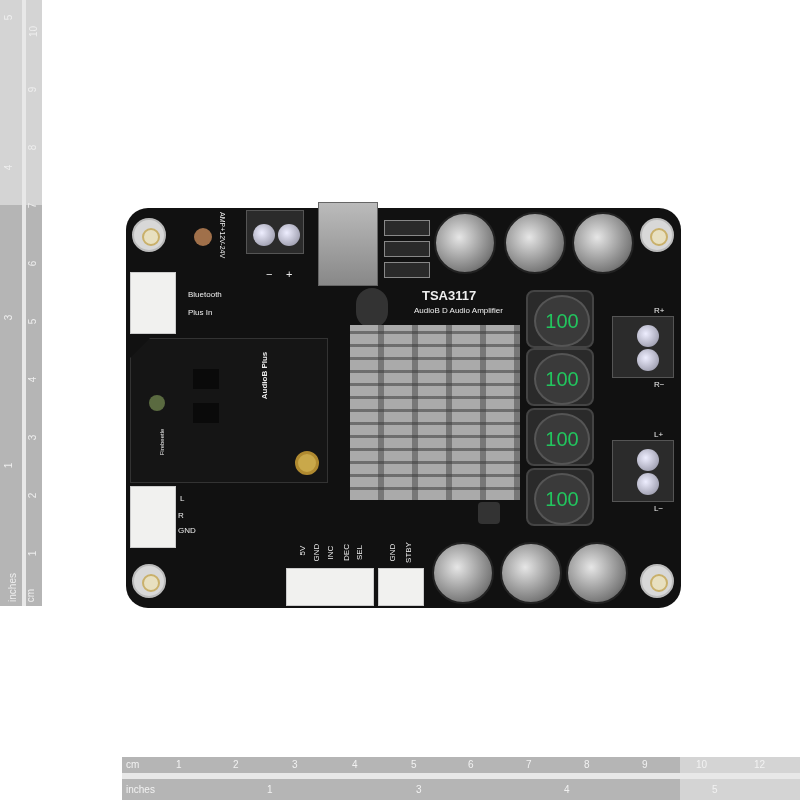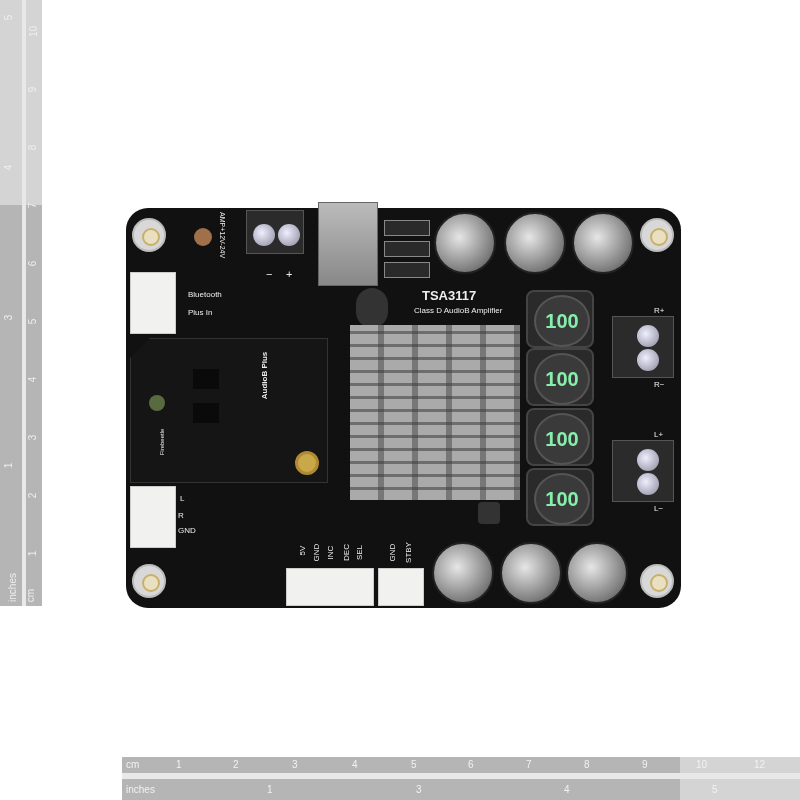--- a/index.html
+++ b/index.html
@@ -13,21 +13,21 @@
   .hruler{left:122px;top:757px;width:678px;height:43px;background:#b5b5b5;}
   .hruler .light{position:absolute;left:558px;top:0;width:120px;height:43px;background:#d4d4d4;}
   .hruler .strip{position:absolute;left:0;top:16px;width:678px;height:6px;background:#e8e8e8;}
   .hruler .lab{position:absolute;color:#f2f2f2;font-size:10px;}
   
   .board{left:126px;top:208px;width:555px;height:400px;background:#111;border-radius:22px;}
   .hole{position:absolute;width:34px;height:34px;border-radius:50%;background:#d8d8d8;border:2px solid #bbb;box-sizing:border-box;}
   .hole::after{content:"";position:absolute;left:8px;top:8px;width:14px;height:14px;border-radius:50%;background:#e8e0c0;border:2px solid #c9b06a;}
   .cap{position:absolute;width:62px;height:62px;border-radius:50%;background:radial-gradient(circle at 40% 40%,#e6e6e6,#7a7a7a 70%,#333);border:2px solid #222;box-sizing:border-box;}
   .ind{position:absolute;width:68px;height:58px;background:#2a2a2a;border-radius:8px;border:2px solid #444;box-sizing:border-box;}
-  .ind .c{position:absolute;left:6px;top:3px;width:52px;height:48px;border-radius:50%;background:#3a3a3a;border:2px solid #555;color:#86efac;font-size:20px;text-align:center;line-height:48px;font-weight:bold;}
+  .ind .c{position:absolute;left:6px;top:3px;width:52px;height:48px;border-radius:50%;background:#3a3a3a;border:2px solid #555;color:#22c55e;font-size:20px;text-align:center;line-height:48px;font-weight:normal;}
   .heatsink{left:350px;top:325px;width:170px;height:175px;background:repeating-linear-gradient(90deg,#aaa 0 28px,#777 28px 34px);}
   .heatsink .fins{position:absolute;inset:0;background:repeating-linear-gradient(0deg,transparent 0 10px,rgba(60,60,60,.55) 10px 13px);}
   .conn-white{position:absolute;background:#f1f1ef;border:1px solid #ccc;box-sizing:border-box;}
   .term{position:absolute;background:#2b2b2b;border:1px solid #555;box-sizing:border-box;}
   .screw{position:absolute;width:22px;height:22px;border-radius:50%;background:radial-gradient(circle at 40% 40%,#eef,#889);}
   .module{left:130px;top:338px;width:196px;height:143px;background:#151515;border:1px solid #333;clip-path:polygon(20px 0,100% 0,100% 100%,0 100%,0 20px);}
   .silk{position:absolute;color:#eee;font-size:8px;white-space:nowrap;}
 </style>
 </head>
 <body>
@@ -97,21 +97,21 @@
   <div style="position:absolute;left:258px;top:54px;width:44px;height:14px;background:#2a2a2a;border:1px solid #888;"></div>
 
   <div class="cap" style="left:308px;top:4px;"></div>
   <div class="cap" style="left:378px;top:4px;"></div>
   <div class="cap" style="left:446px;top:4px;"></div>
   <div class="cap" style="left:306px;top:334px;"></div>
   <div class="cap" style="left:374px;top:334px;"></div>
   <div class="cap" style="left:440px;top:334px;"></div>
 
   <span class="silk" style="left:296px;top:80px;font-size:13px;font-weight:bold;">TSA3117</span>
-  <span class="silk" style="left:288px;top:98px;font-size:8px;">Class D AudioB Amplifier</span>
+  <span class="silk" style="left:288px;top:98px;font-size:8px;">AudioB D Audio Amplifier</span>
 
   <div class="conn-white" style="left:4px;top:64px;width:46px;height:62px;"></div>
   <span class="silk" style="left:62px;top:82px;">Bluetooth</span>
   <span class="silk" style="left:62px;top:100px;">Plus In</span>
 
   <div class="conn-white" style="left:4px;top:278px;width:46px;height:62px;"></div>
   <span class="silk" style="left:54px;top:286px;">L</span>
   <span class="silk" style="left:52px;top:303px;">R</span>
   <span class="silk" style="left:52px;top:318px;">GND</span>
 

